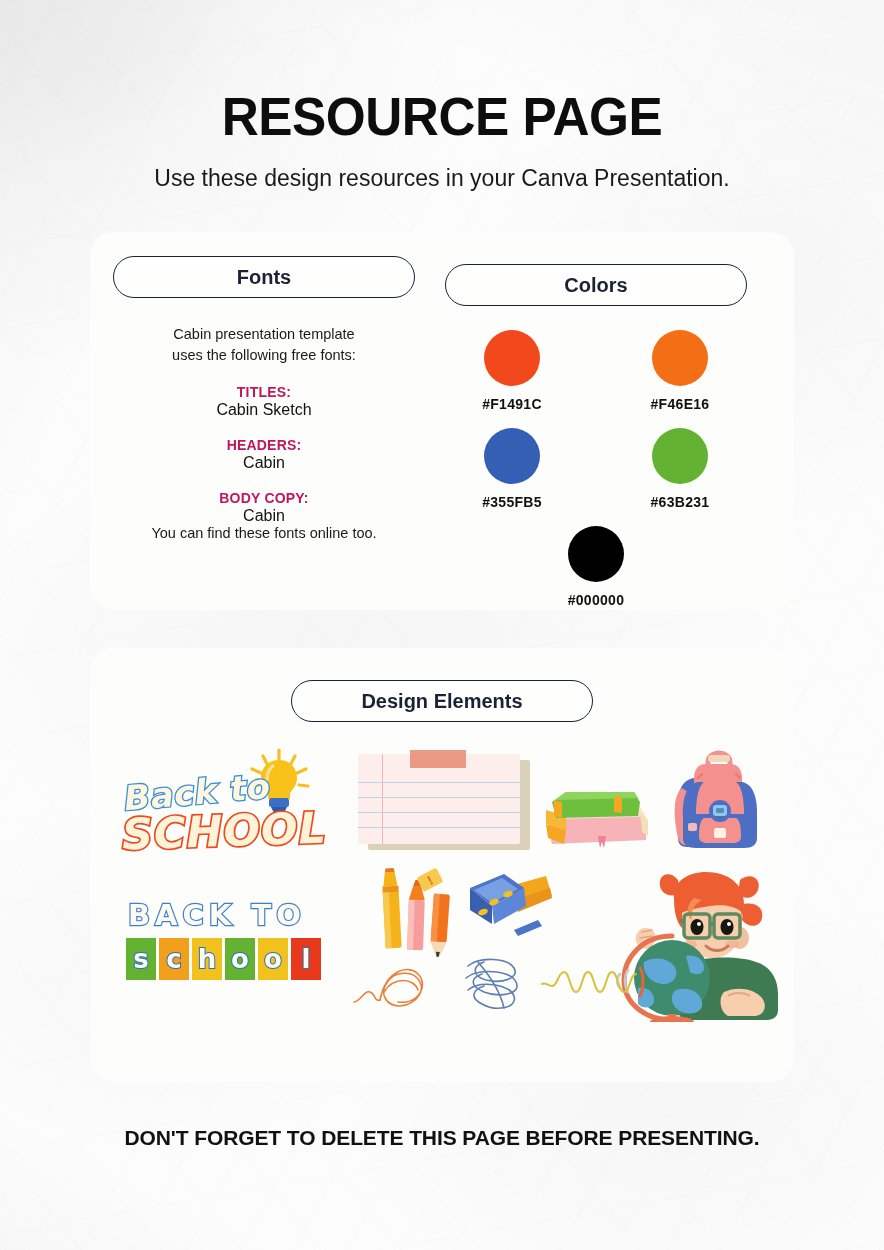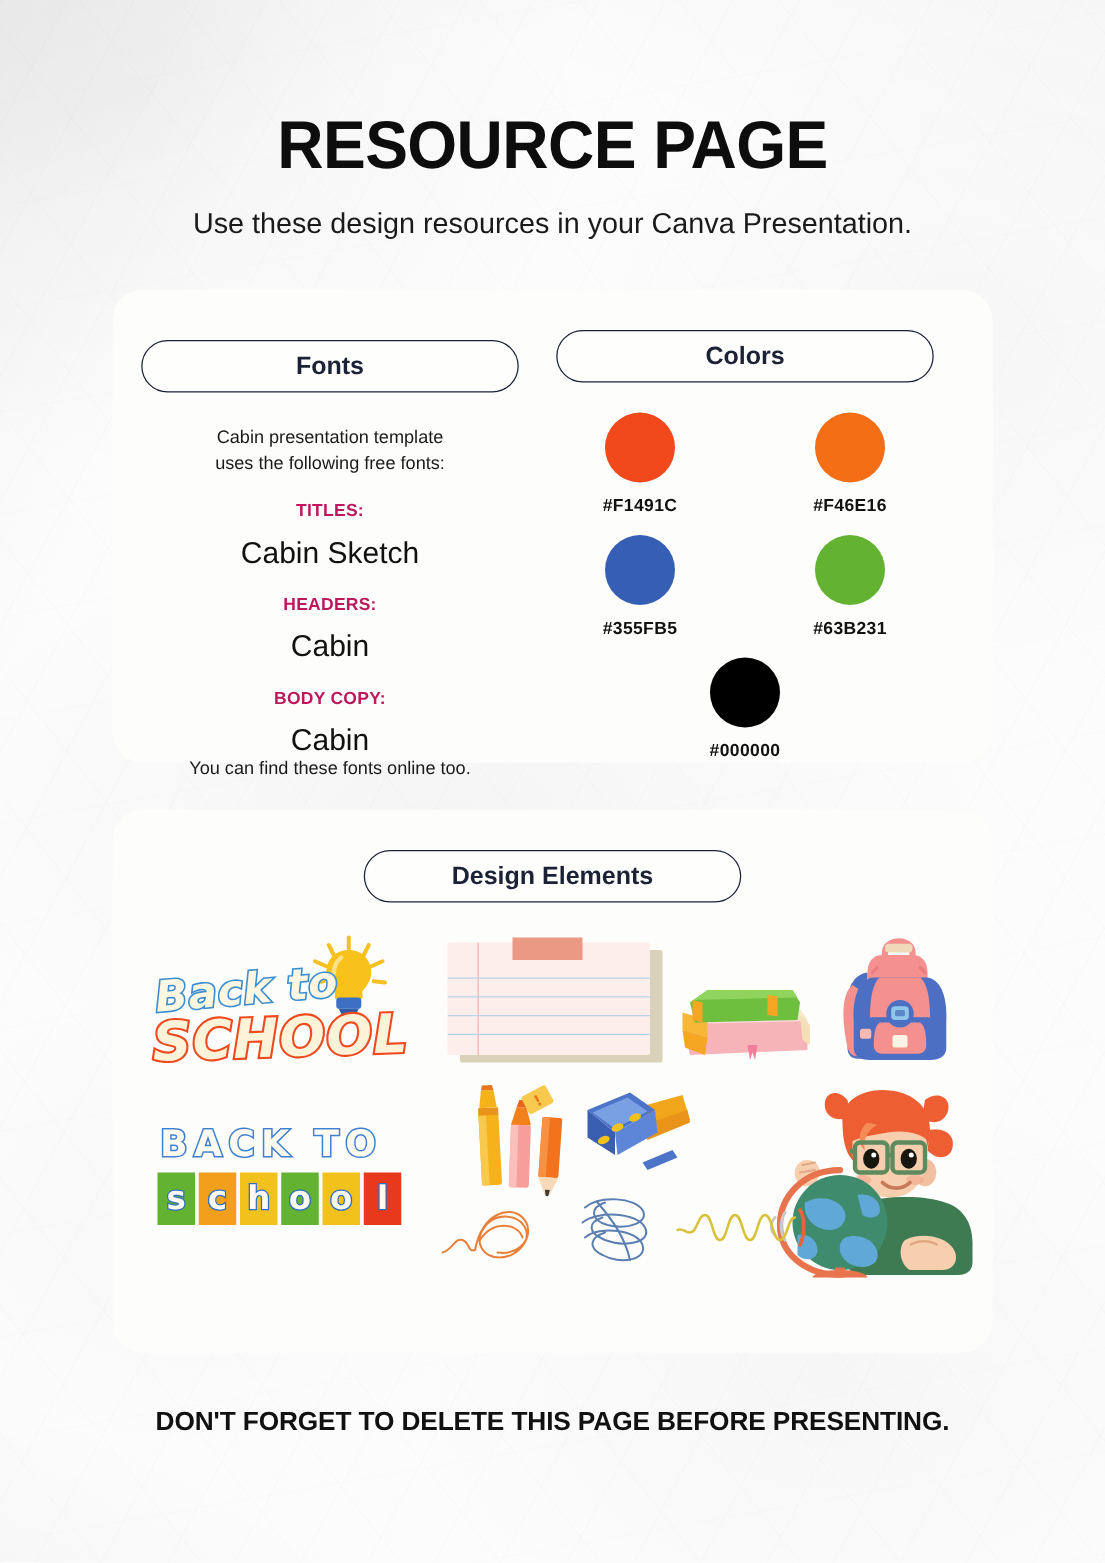--- a/index.html
+++ b/index.html
@@ -94,40 +94,40 @@
     text-align: center;
     font-size: 20px;
     font-weight: 700;
     color: #1b2235;
     display: flex;
     align-items: center;
     justify-content: center;
   }
 
   
-  #fonts-col { position: absolute; left: 23px; top: 40px; width: 302px; }
+  #fonts-col { position: absolute; left: 23px; top: 24px; width: 302px; }
   #fonts-col .pill { height: 42px; width: 302px; }
   .fonts-intro {
     text-align: center;
     font-size: 14.5px;
     color: #1a1a1a;
     line-height: 1.45;
     margin-top: 26px;
   }
   .font-block { text-align: center; margin-top: 18px; }
   .font-role {
     font-size: 14px;
     font-weight: 700;
     color: #be185d;
     letter-spacing: 0.2px;
   }
   .font-name {
-    font-size: 24px;
+    font-size: 16px;
     color: #111;
-    margin-top: 13px;
+    margin-top: 1px;
     font-weight: 400;
   }
   .fonts-outro {
     text-align: center;
     font-size: 14.5px;
     color: #1a1a1a;
   }
 
   
   #colors-col { position: absolute; left: 355px; top: 32px; width: 302px; }

